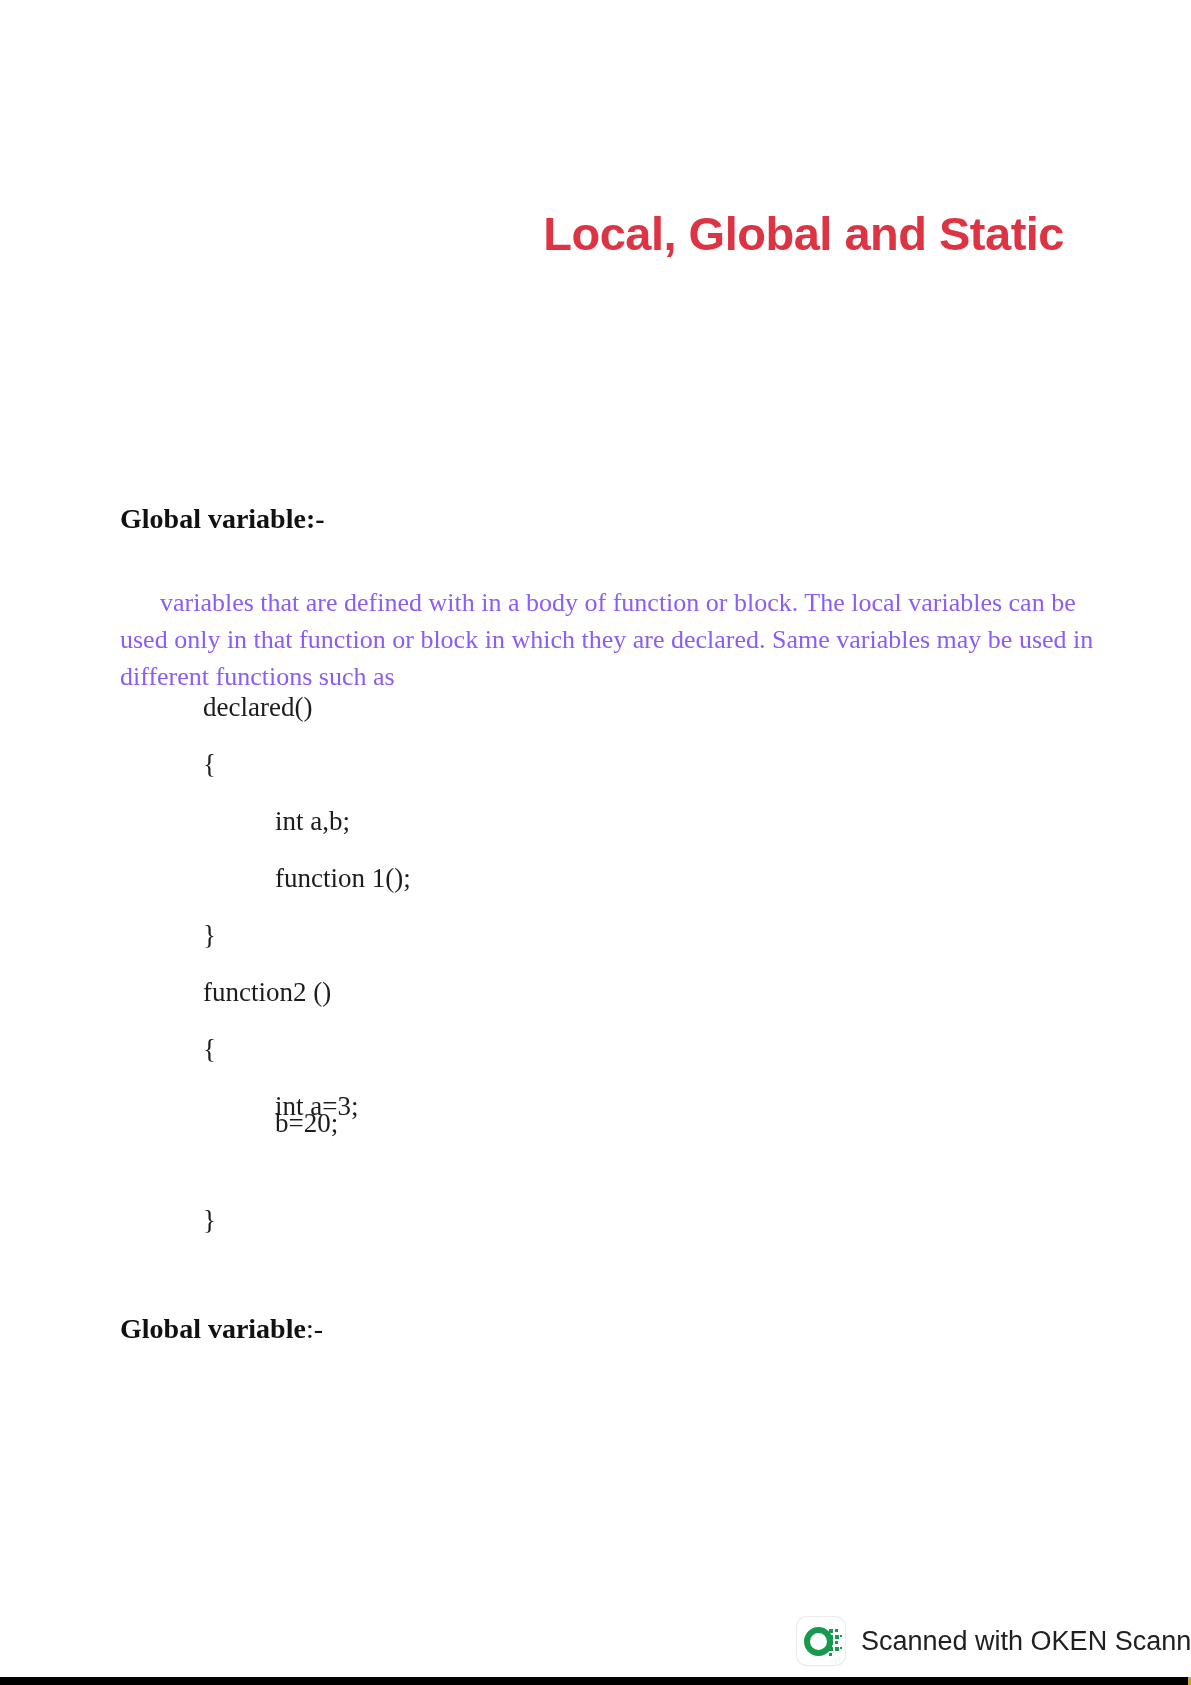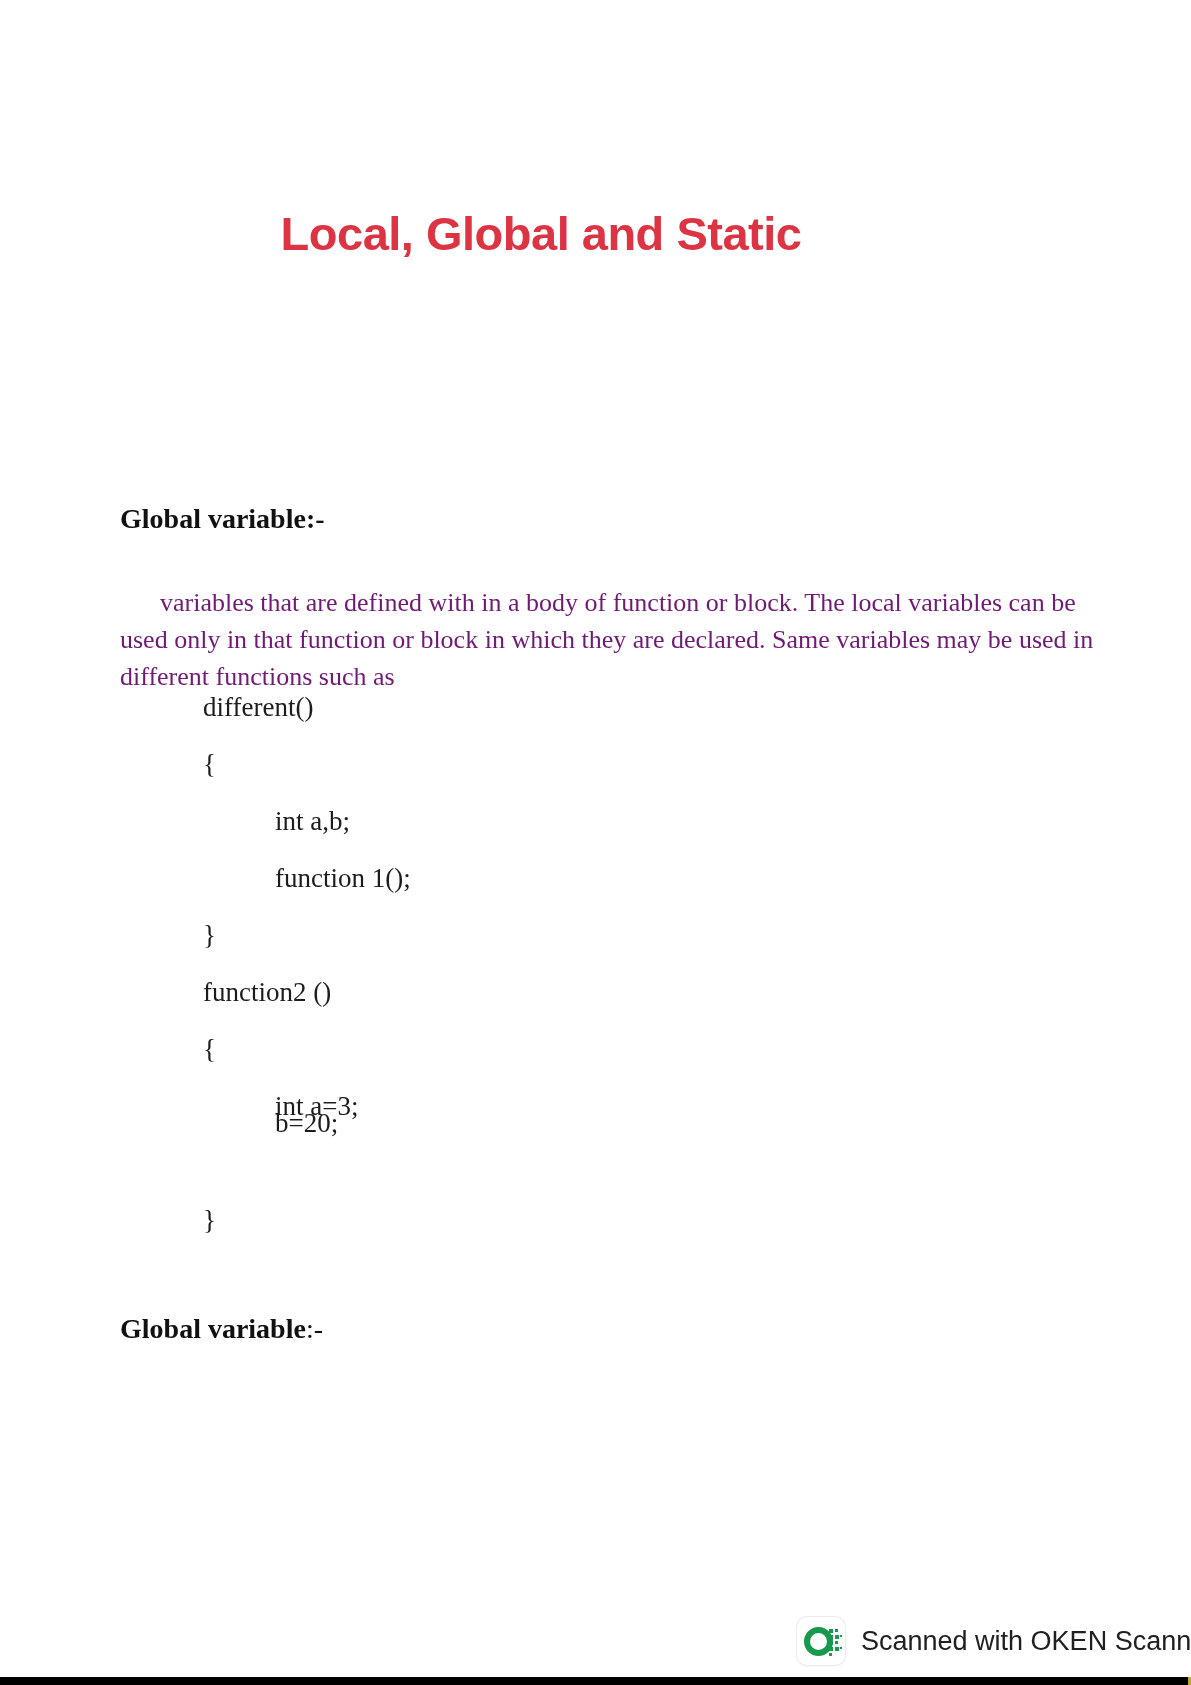--- a/index.html
+++ b/index.html
@@ -12,28 +12,27 @@
     font-family: "Liberation Serif", serif;
     color: #1c1c1c;
   }
 
   
   .doc-title {
     position: absolute;
     top: 203px;
     left: 0;
     width: 1064px;
-    text-align: center;
+    text-align: right;
     font-family: "Liberation Sans", sans-serif;
     font-weight: 700;
     font-size: 47px;
     line-height: 62px;
     letter-spacing: -0.5px;
     color: #dd3444;
-    margin-left: 9px;
   }
 
   
   .h-bold {
     position: absolute;
     left: 120px;
     font-family: "Liberation Serif", serif;
     font-weight: 700;
     font-size: 28px;
     color: #111111;
@@ -43,21 +42,21 @@
 
   
   .body-para {
     position: absolute;
     top: 558px;
     left: 120px;
     width: 985px;
     font-size: 26px;
     line-height: 37px;
     text-indent: 40px;
-    color: #701a75;
+    color: #8b5cf6;
   }
 
   
   .code-line {
     position: absolute;
     font-family: "Liberation Serif", serif;
     font-size: 27px;
     line-height: 30px;
     color: #1c1c1c;
     white-space: pre;
@@ -127,21 +126,21 @@
 <div class="page">
 
   <div class="doc-title">
     <div>Local, Global and Static</div>
   </div>
 
   <div class="h-bold" style="top:503px">Global variable:-</div>
 
   <p class="body-para">variables that are defined with in a body of function or block. The local variables can be used only in that function or block in which they are declared. Same variables may be used in different functions such as</p>
 
-  <div class="code-line indent1" style="top:692px">different()</div>
+  <div class="code-line indent1" style="top:692px">declared()</div>
   <div class="code-line indent1" style="top:749px">{</div>
   <div class="code-line indent2" style="top:806px">int a,b;</div>
   <div class="code-line indent2" style="top:863px">function 1();</div>
   <div class="code-line indent1" style="top:920px">}</div>
   <div class="code-line indent1" style="top:977px">function2 ()</div>
   <div class="code-line indent1" style="top:1034px">{</div>
   <div class="code-line indent2" style="top:1091px">int a=3;</div>
   <div class="code-line indent2" style="top:1108px">b=20;</div>
   <div class="code-line indent1" style="top:1205px">}</div>
 

